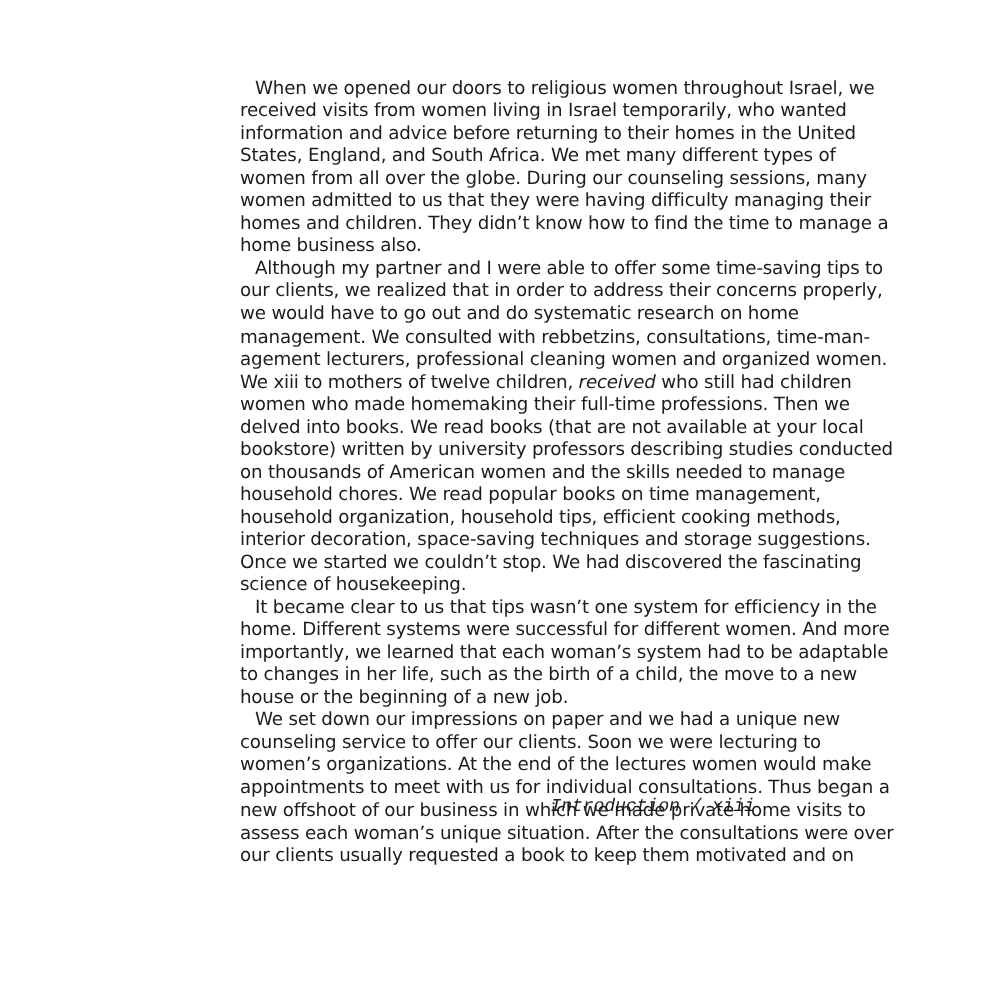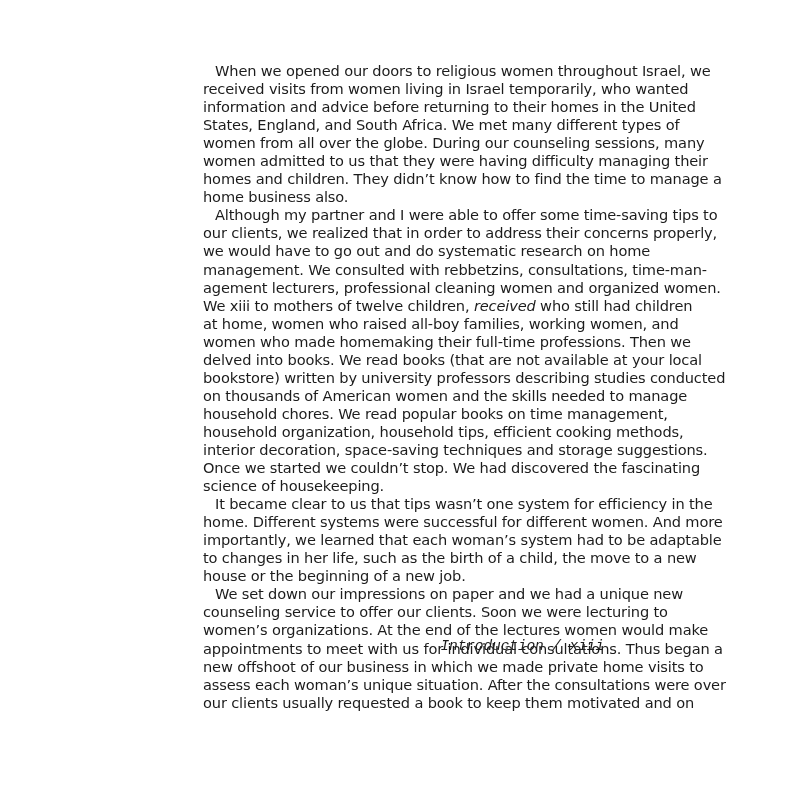--- a/index.html
+++ b/index.html
@@ -1,18 +1,18 @@
 <!DOCTYPE html>
 <html><head>
 <meta charset="utf-8">
 <style>
   html, body { margin: 0; padding: 0; background: #ffffff; }
   body { width: 800px; height: 800px; position: relative; overflow: hidden; }
   .page {
-    position: absolute; left: 203px; top: 62px; width: 402px;
+    position: absolute; left: 192px; top: 62px; width: 402px;
     font-family: "DejaVu Sans", sans-serif;
     font-size: 14.6px; line-height: 18.05px; color: #1c1c1c;
     letter-spacing: -0.15px;
   }
   .para { margin: 0; }
   .line {
     display: block; text-align: justify; text-align-last: justify;
     white-space: nowrap; height: 18.05px;
   }
   .line.last { text-align-last: left; }
@@ -39,21 +39,20 @@
     <span class="line last">home business also.</span>
   </div>
 
   <div class="para">
     <span class="line indent">Although my partner and I were able to offer some time-saving tips to</span>
     <span class="line">our clients, we realized that in order to address their concerns properly,</span>
     <span class="line">we would have to go out and do systematic research on home</span>
     <span class="line">management. We consulted with rebbetzins, consultations, time-man-</span>
     <span class="line">agement lecturers, professional cleaning women and organized women.</span>
     <span class="line"><span>We xiii to mothers of twelve children, </span><span class="it">received</span><span> who still had children</span></span>
-    <span class="line">at home, women who raised all-boy families, working women, and</span>
     <span class="line">women who made homemaking their full-time professions. Then we</span>
     <span class="line">delved into books. We read books (that are not available at your local</span>
     <span class="line">bookstore) written by university professors describing studies conducted</span>
     <span class="line">on thousands of American women and the skills needed to manage</span>
     <span class="line">household chores. We read popular books on time management,</span>
     <span class="line">household organization, household tips, efficient cooking methods,</span>
     <span class="line">interior decoration, space-saving techniques and storage suggestions.</span>
     <span class="line">Once we started we couldn’t stop. We had discovered the fascinating</span>
     <span class="line last">science of housekeeping.</span>
   </div>

